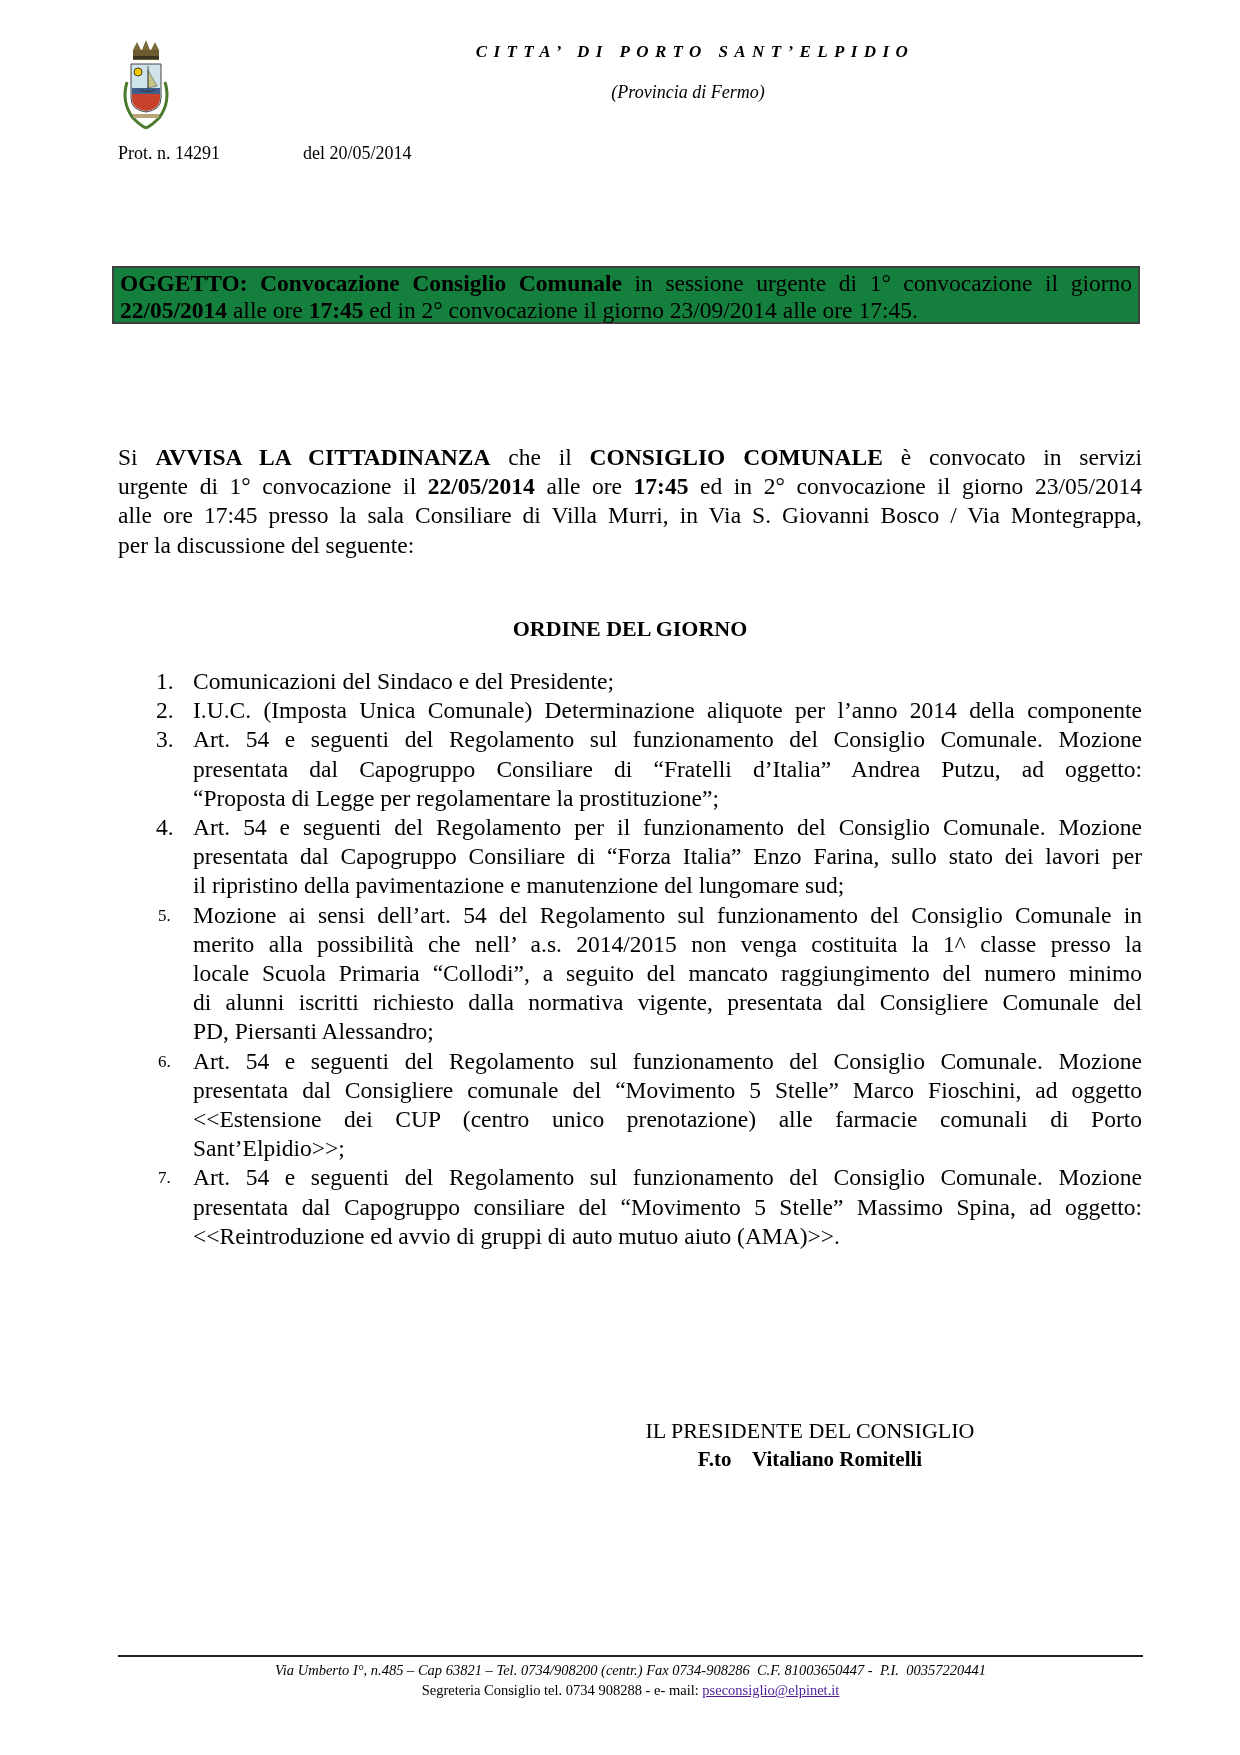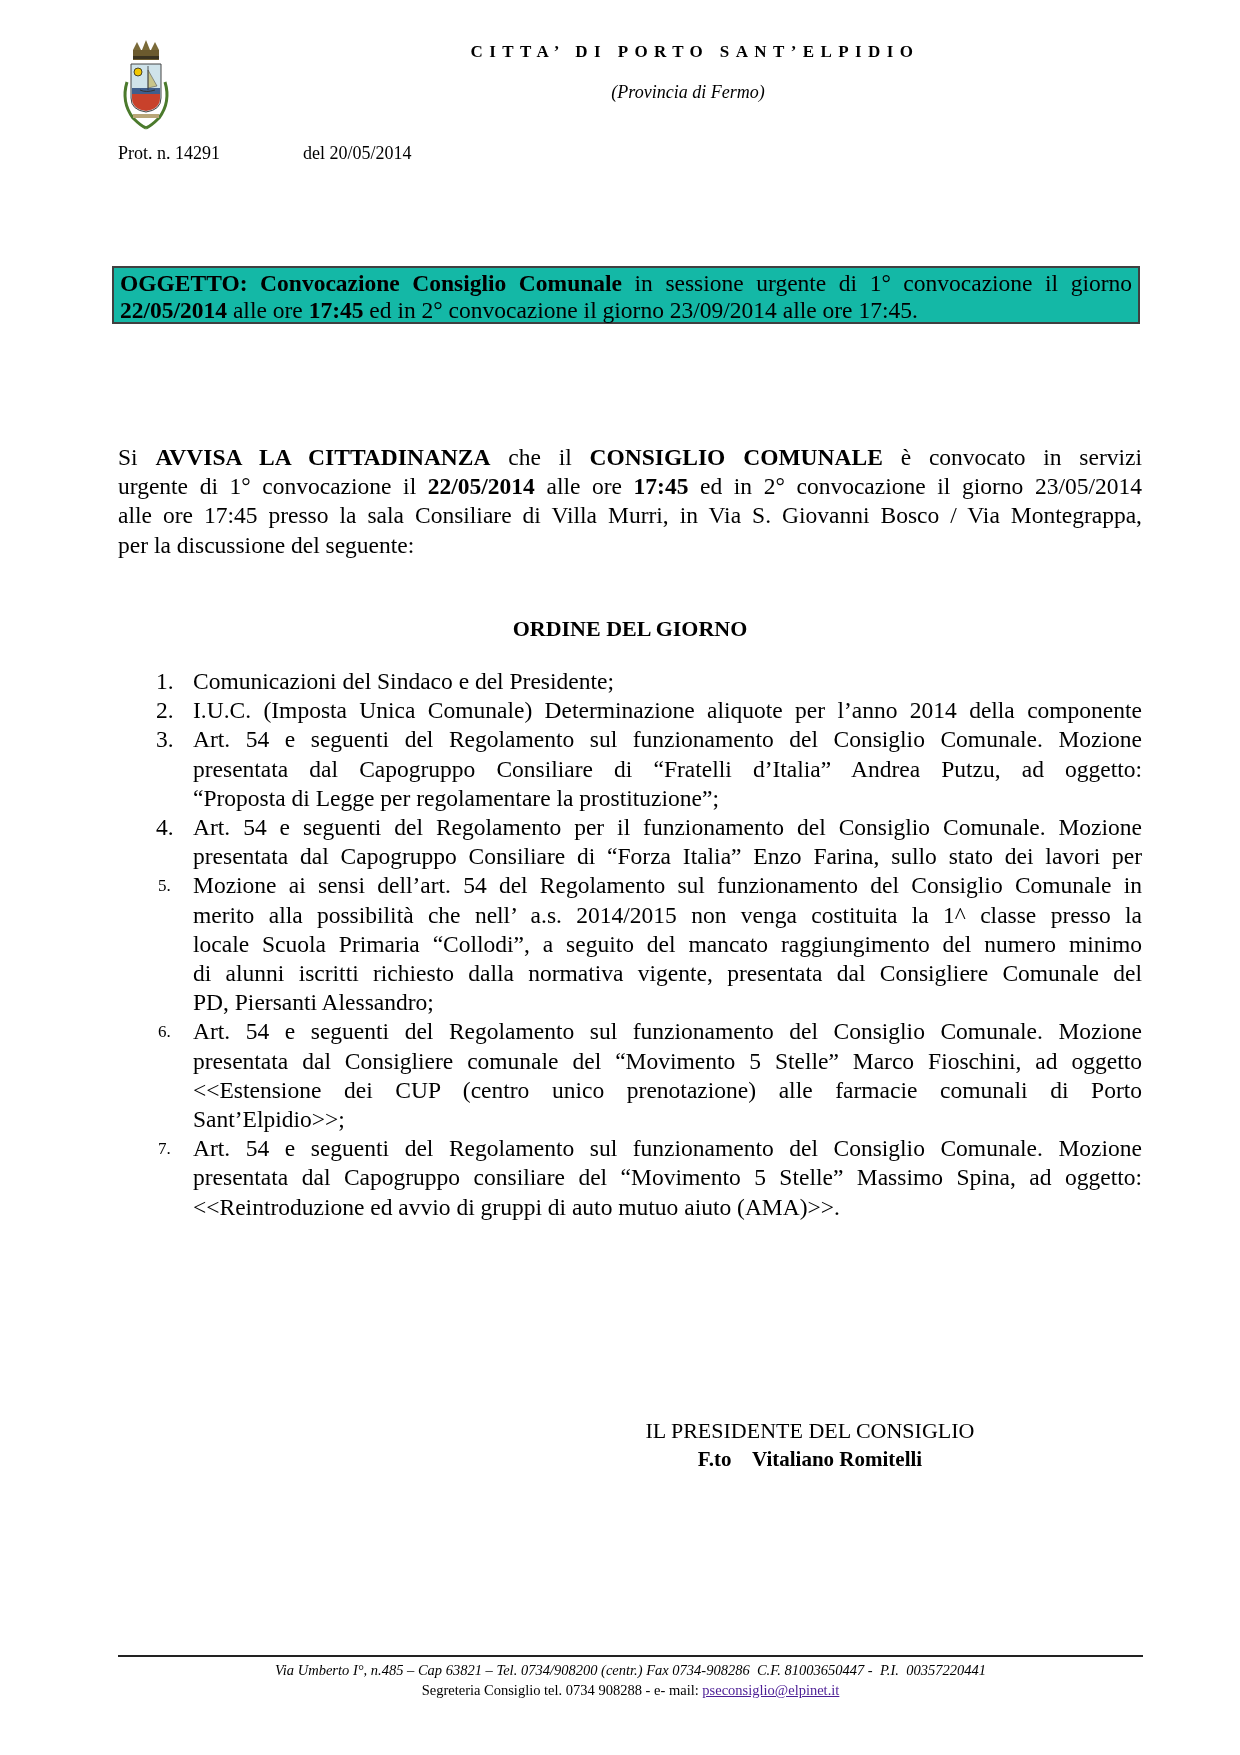--- a/index.html
+++ b/index.html
@@ -8,33 +8,33 @@
       font-family: "Liberation Serif", "DejaVu Serif", serif; color: #000;
     }
     .abs { position: absolute; }
 
     
     #crest { left: 113px; top: 40px; width: 66px; height: 92px; }
 
     
     #city-title {
       left: 440px; top: 42px; width: 510px; text-align: center;
-      font-size: 17px; font-weight: bold; letter-spacing: 6.4px; white-space: nowrap;
+      font-size: 17px; font-weight: bold; letter-spacing: 6.4px; white-space: nowrap; font-style: italic;
     }
     #province {
       left: 560px; top: 82px; width: 256px; text-align: center;
       font-size: 18px; font-style: italic;
     }
     #prot { left: 118px; top: 143px; font-size: 18px; white-space: nowrap; }
     #prot .date { position: absolute; left: 185px; top: 0; white-space: nowrap; }
 
     
     #subject-box {
       left: 112px; top: 266px; width: 1028px; height: 58px;
-      background: #14b8a6; border: 2px solid #404040; box-sizing: border-box;
+      background: #15803d; border: 2px solid #404040; box-sizing: border-box;
       padding: 2px 6px 0 6px; font-size: 23.5px; line-height: 27px;
     }
     #subject-box .line { white-space: nowrap; }
     #subject-box .l1 { text-align: justify; text-align-last: justify; }
 
     
     #notice {
       left: 118px; top: 443px; width: 1024px;
       font-size: 23.5px; line-height: 29.2px;
     }
@@ -141,20 +141,21 @@
     <div class="item">
       <span class="num">3.</span>
       <div class="line j">Art. 54 e seguenti del Regolamento sul funzionamento del Consiglio Comunale. Mozione</div>
       <div class="line j">presentata dal Capogruppo Consiliare di “Fratelli d’Italia” Andrea Putzu, ad oggetto:</div>
       <div class="line">“Proposta di Legge per regolamentare la prostituzione”;</div>
     </div>
     <div class="item">
       <span class="num">4.</span>
       <div class="line j">Art. 54 e seguenti del Regolamento per il  funzionamento del Consiglio Comunale. Mozione</div>
       <div class="line j">presentata dal Capogruppo Consiliare di “Forza Italia” Enzo Farina, sullo stato dei lavori per</div>
+      <div class="line">il ripristino della pavimentazione e manutenzione del lungomare sud;</div>
     </div>
     <div class="item">
       <span class="num small">5.</span>
       <div class="line j">Mozione ai sensi dell’art. 54 del Regolamento sul funzionamento del Consiglio Comunale in</div>
       <div class="line j">merito alla possibilità che nell’ a.s. 2014/2015 non venga costituita la 1^ classe presso la</div>
       <div class="line j">locale Scuola Primaria “Collodi”, a seguito del mancato raggiungimento del numero minimo</div>
       <div class="line j">di alunni iscritti richiesto dalla normativa vigente, presentata dal Consigliere Comunale del</div>
       <div class="line">PD,  Piersanti Alessandro;</div>
     </div>
     <div class="item">

